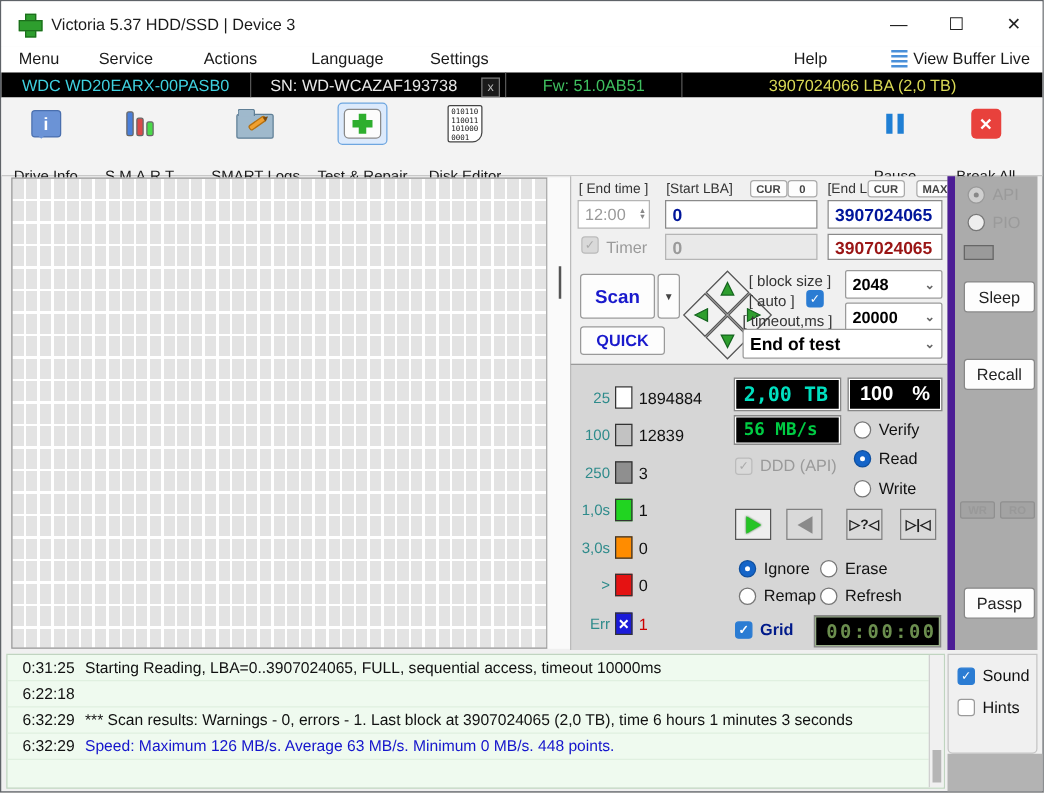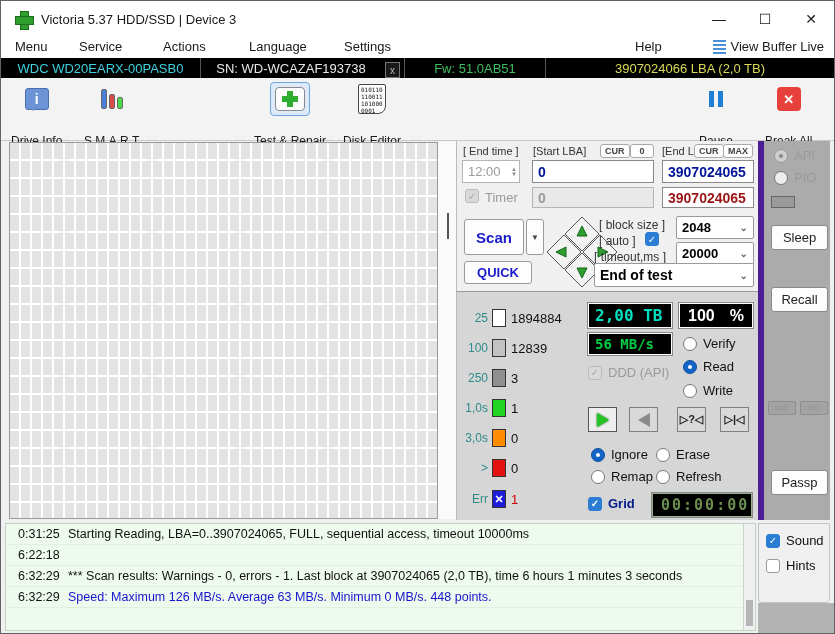--- a/index.html
+++ b/index.html
@@ -160,20 +160,28 @@
     <div class="tbtn" style="left:83px">
       <div class="ico">
           <div class="ico-smart">
         <i style="height:20px;background:#4a7fd9"></i>
             <i style="height:15px;background:#d94a4a"></i>
             <i style="height:12px;background:#4ad94a"></i>
       </div>
         </div>
       <div class="lbl">S.M.A.R.T</div>
     </div>
+    <div class="tbtn" style="left:168px">
+      <div class="ico">
+          <div class="ico-folder">
+            <div class="ico-pencil"></div>
+          </div>
+        </div>
+      <div class="lbl">SMART Logs</div>
+    </div>
     <div class="tbtn" style="left:342px">
       <div class="ico">
           <div class="ico-bin">010110
 110011
 101000
 0001</div>
         </div>
       <div class="lbl">Disk Editor</div>
     </div>
     <div class="tbtn sel" style="left:253px">
@@ -204,21 +212,21 @@
       <div class="grid-thumb"></div>
     </div>
 
   <div class="rpanel">
     <span class="flabel" style="left:6px;top:4px">[ End time ]</span>
     <span class="flabel" style="left:76px;top:4px">[Start LBA]</span>
     <span class="minibtn" style="left:143px;top:3px">CUR</span>
     <span class="minibtn" style="left:173px;top:3px;width:24px">0</span>
     <span class="flabel" style="left:205px;top:4px">[End LBA]</span>
     <span class="minibtn" style="left:237px;top:3px">CUR</span>
-    <span class="minibtn" style="left:266px;top:3px">MAX</span>
+    <span class="minibtn" style="left:276px;top:3px">MAX</span>
 
     <div class="spinner" style="left:5px;top:19px;width:58px;height:23px;padding-left:5px">
       <span>12:00</span>
       <span class="spin-arrows">▲<br>▼</span>
     </div>
     <div class="field navy" style="left:75px;top:19px;width:122px;height:23px">0</div>
     <div class="field navy" style="left:205px;top:19px;width:92px;height:23px">3907024065</div>
 
     <span style="position:absolute;left:8px;top:48px" class="chk dim">✓</span>
     <span class="flabel dim" style="left:28px;top:49px;font-size:13px">Timer</span>

